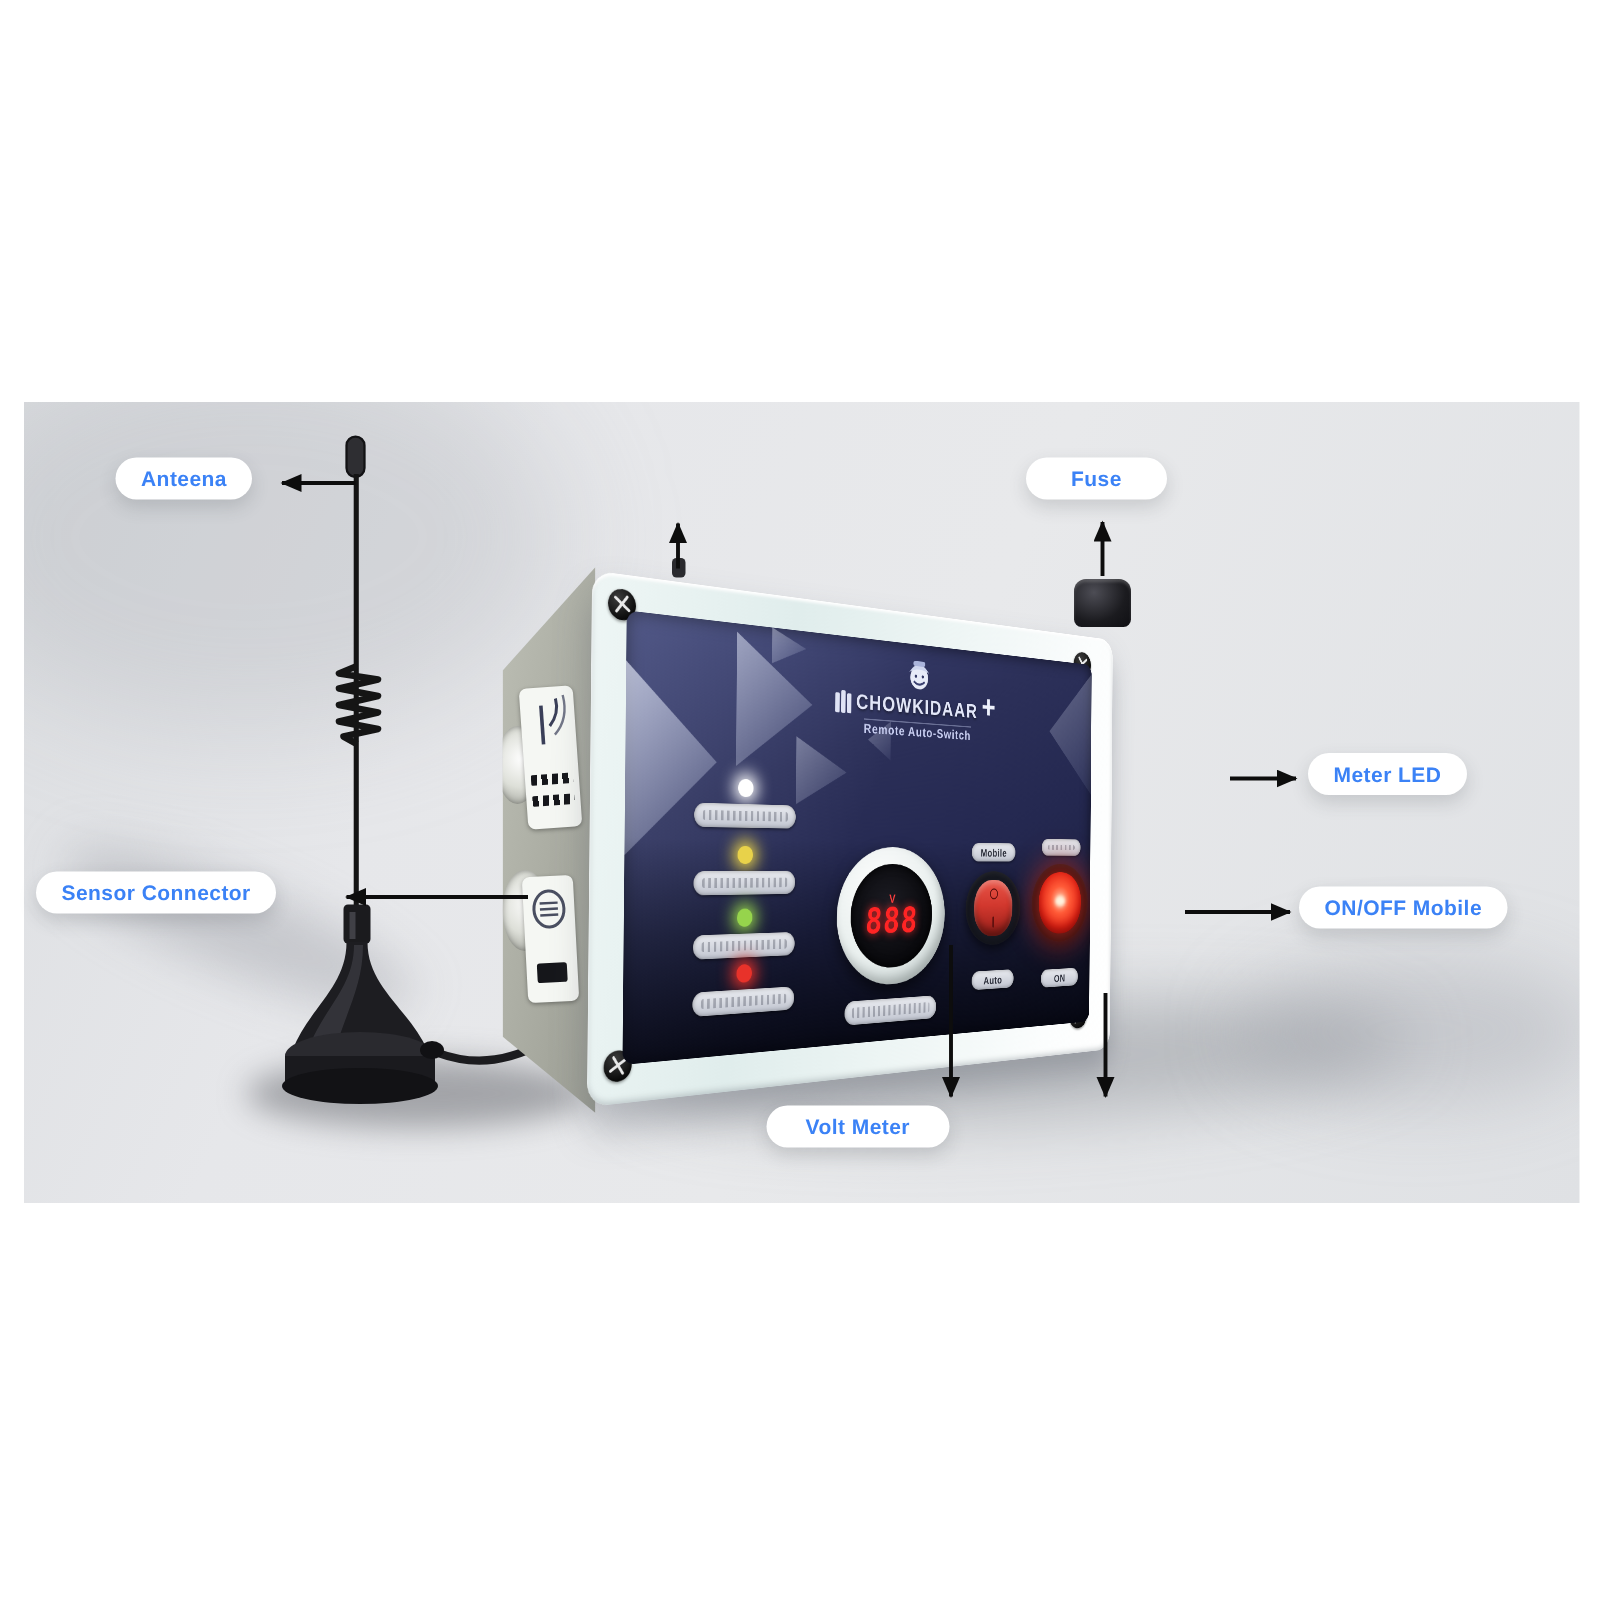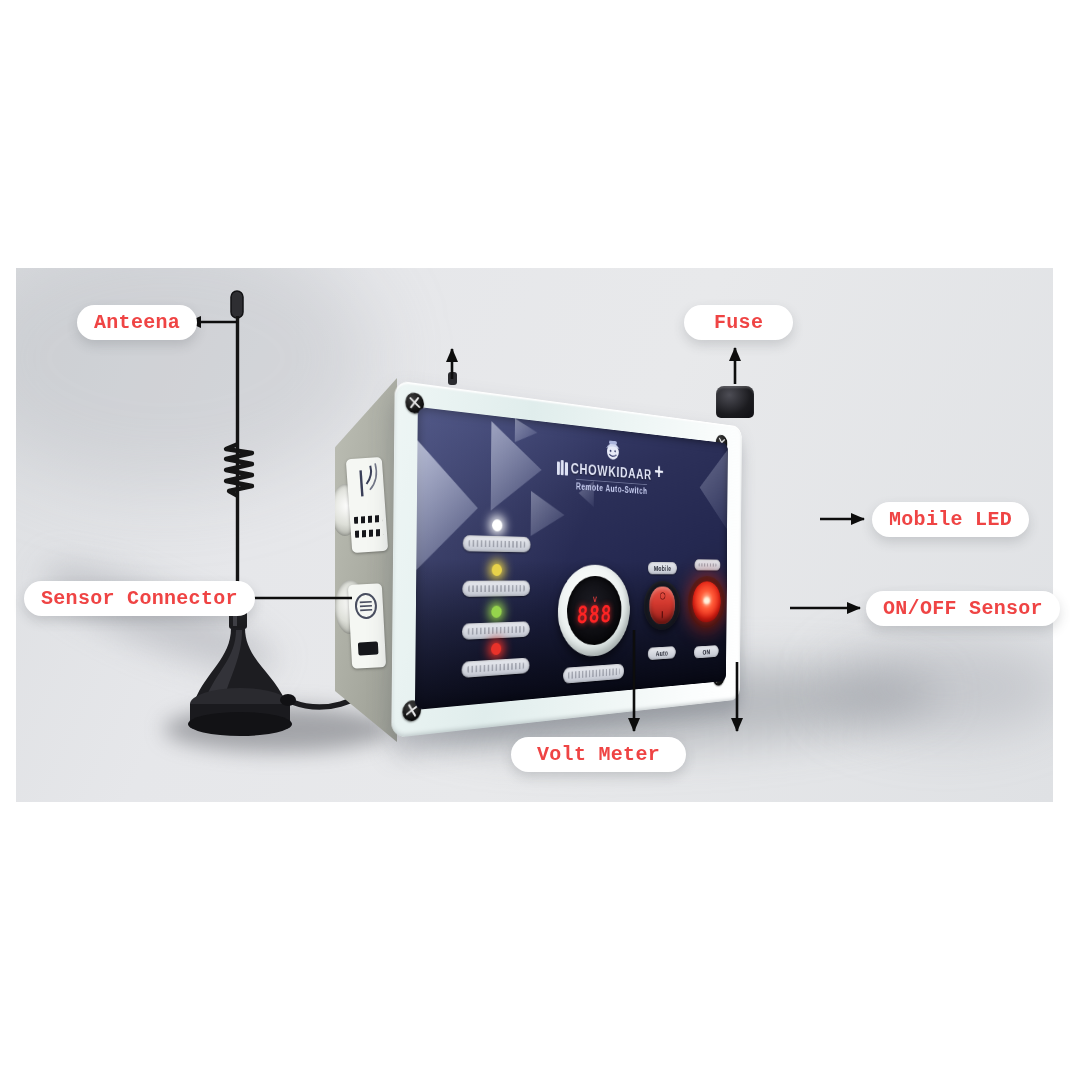--- a/index.html
+++ b/index.html
@@ -117,22 +117,22 @@
           background:#60100e;border-radius:2px;}
   .sw2{left:379px;top:172px;width:66px;height:66px;background:radial-gradient(circle,#1c1218 0%,#0d0a10 60%,#060508 95%);}
   .glow-rocker{width:50px;height:52px;border-radius:48%;position:relative;
           background:radial-gradient(circle at 50% 45%,#ffc9a8 0%,#ff5b38 30%,#e82818 62%,#a01410 92%);
           box-shadow:0 0 26px 7px rgba(255,55,32,.6), inset 0 -5px 9px rgba(110,0,0,.55);}
   .glow-core{position:absolute;left:50%;top:46%;width:12px;height:9px;margin:-4px 0 0 -6px;border-radius:50%;
           background:#fff3de;filter:blur(1.5px);}
 
   
   .callout{position:absolute;background:#ffffff;border-radius:20px;padding:6px 17px;
-           font-size:20px;font-weight:700;letter-spacing:.3px;color:#ef4444;white-space:nowrap;
-           box-shadow:0 5px 12px rgba(60,64,72,.18);font-family:Liberation Mono, monospace;}
+           font-size:14px;font-weight:700;letter-spacing:.3px;color:#3b82f6;white-space:nowrap;
+           box-shadow:0 5px 12px rgba(60,64,72,.18);}
   .pad-lg{padding:6px 30px;}
   .pad-md{padding:6px 26px;}
 </style>
 </head>
 <body>
 
 <div class="canvas">
 
   <div class="photo">
     <div class="shadow sh-tl"></div>
@@ -267,18 +267,18 @@
     <line x1="735" y1="384" x2="735" y2="348" stroke="#0d0d0d" stroke-width="2.6" marker-end="url(#ah)"></line>
     <line x1="820" y1="519" x2="864" y2="519" stroke="#0d0d0d" stroke-width="2.6" marker-end="url(#ah)"></line>
     <line x1="790" y1="608" x2="860" y2="608" stroke="#0d0d0d" stroke-width="2.6" marker-end="url(#ah)"></line>
     <line x1="352" y1="598" x2="231" y2="598" stroke="#0d0d0d" stroke-width="2.6" marker-end="url(#ah)"></line>
     <line x1="634" y1="630" x2="634" y2="731" stroke="#0d0d0d" stroke-width="2.6" marker-end="url(#ah)"></line>
     <line x1="737" y1="662" x2="737" y2="731" stroke="#0d0d0d" stroke-width="2.6" marker-end="url(#ah)"></line>
   </svg>
 
   <div class="callout" style="left:77px;top:305px;">Anteena</div>
   <div class="callout pad-lg" style="left:684px;top:305px;">Fuse</div>
-  <div class="callout" style="left:872px;top:502px;">Mobile LED</div>
-  <div class="callout" style="left:866px;top:591px;">ON/OFF Sensor</div>
+  <div class="callout" style="left:872px;top:502px;">Meter LED</div>
+  <div class="callout" style="left:866px;top:591px;">ON/OFF Mobile</div>
   <div class="callout" style="left:24px;top:581px;">Sensor Connector</div>
   <div class="callout pad-md" style="left:511px;top:737px;">Volt Meter</div>
 
 </div>
 
 </body></html>

